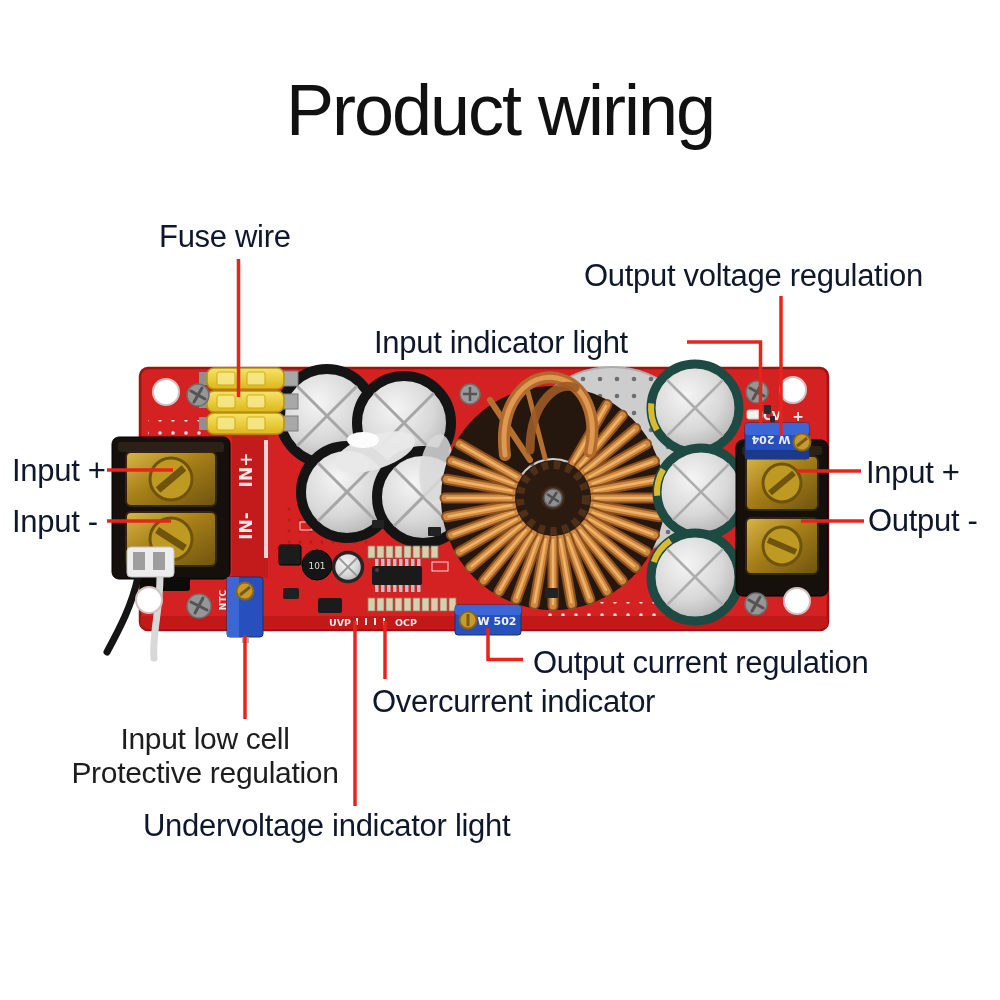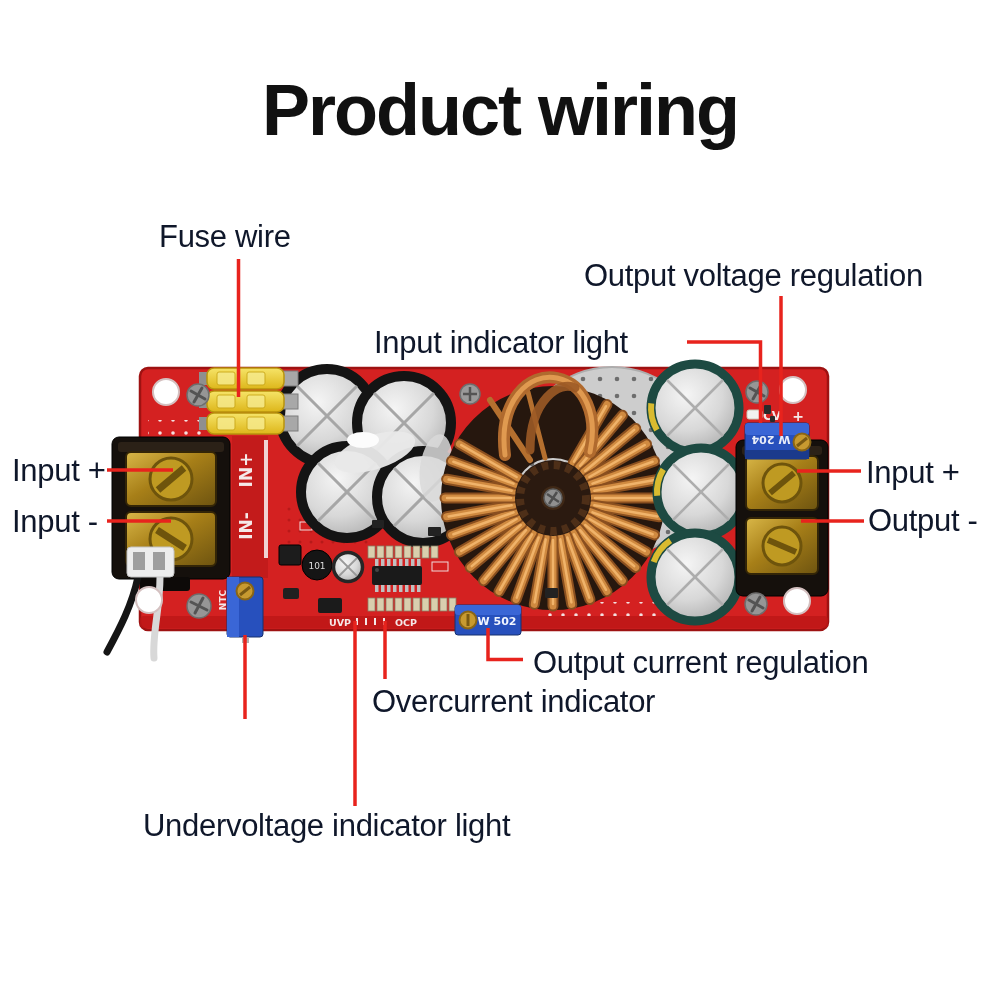--- a/index.html
+++ b/index.html
@@ -1,19 +1,19 @@
 <!DOCTYPE html>
 <html><head>
 <meta charset="utf-8">
 <style>
   html,body{margin:0;padding:0;background:#fff;}
   .canvas{position:relative;width:1000px;height:1000px;background:#ffffff;overflow:hidden;
           font-family:"Liberation Sans",sans-serif;}
   .title{position:absolute;left:0;top:74px;width:1000px;text-align:center;
-         font-size:72px;font-weight:700;letter-spacing:-2px;color:#111;line-height:1;}
+         font-size:72px;font-weight:400;letter-spacing:-2px;color:#111;line-height:1;}
   .lbl{position:absolute;font-size:31px;color:#0f172a;letter-spacing:-0.3px;
        white-space:nowrap;line-height:1.15;}
   .lbl2{position:absolute;font-size:30px;color:#1d1d1d;letter-spacing:-0.3px;
         text-align:center;line-height:34px;}
   svg{position:absolute;left:0;top:0;}
   svg text{font-family:"DejaVu Sans",sans-serif;}
 </style>
 </head>
 <body>
 
@@ -350,15 +350,19 @@
 
   <div class="lbl" style="left:159px;top:219px">Fuse wire</div>
   <div class="lbl" style="left:584px;top:258px">Output voltage regulation</div>
   <div class="lbl" style="left:374px;top:325px">Input indicator light</div>
   <div class="lbl" style="left:12px;top:453px">Input +</div>
   <div class="lbl" style="left:12px;top:504px">Input -</div>
   <div class="lbl" style="left:866px;top:455px">Input +</div>
   <div class="lbl" style="left:868px;top:503px">Output -</div>
   <div class="lbl" style="left:533px;top:645px">Output current regulation</div>
   <div class="lbl" style="left:372px;top:684px">Overcurrent indicator</div>
+  <div class="lbl2" style="left:55px;top:722px;width:300px">
+    <div>Input low cell</div>
+    <div>Protective regulation</div>
+  </div>
   <div class="lbl" style="left:143px;top:808px">Undervoltage indicator light</div>
 
 </div>
 
 </body></html>

